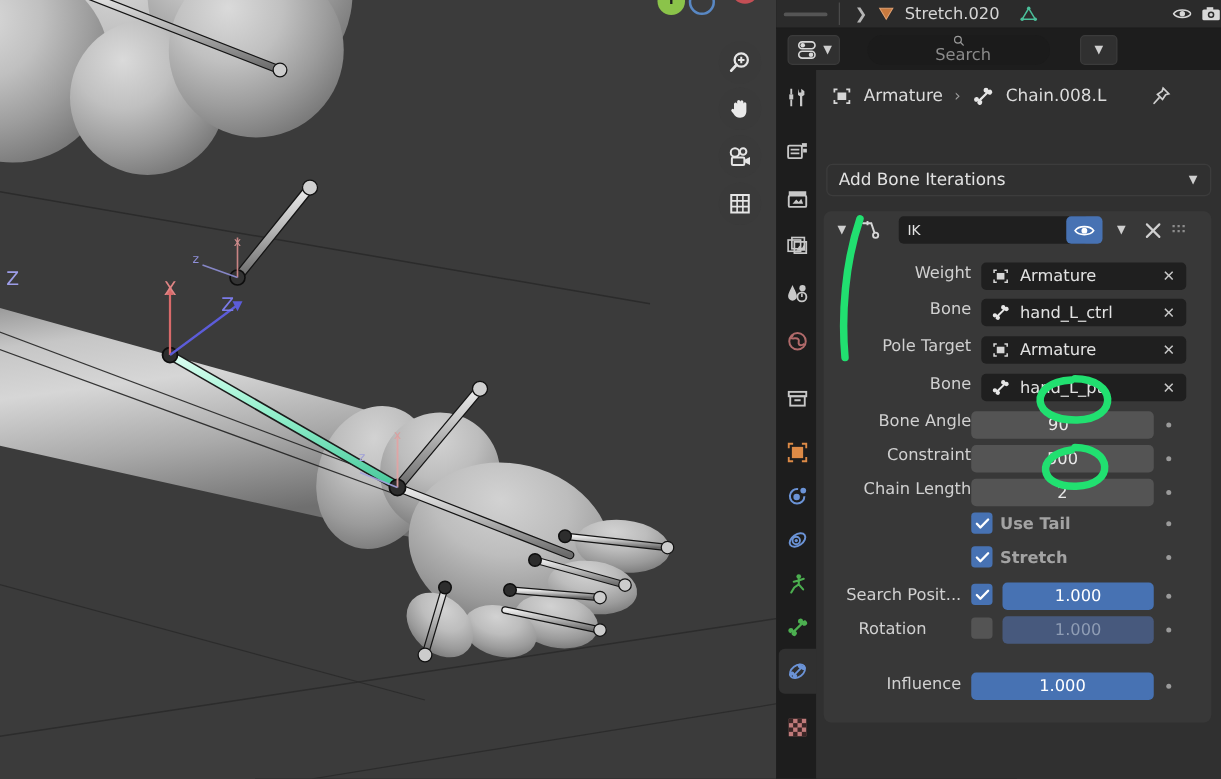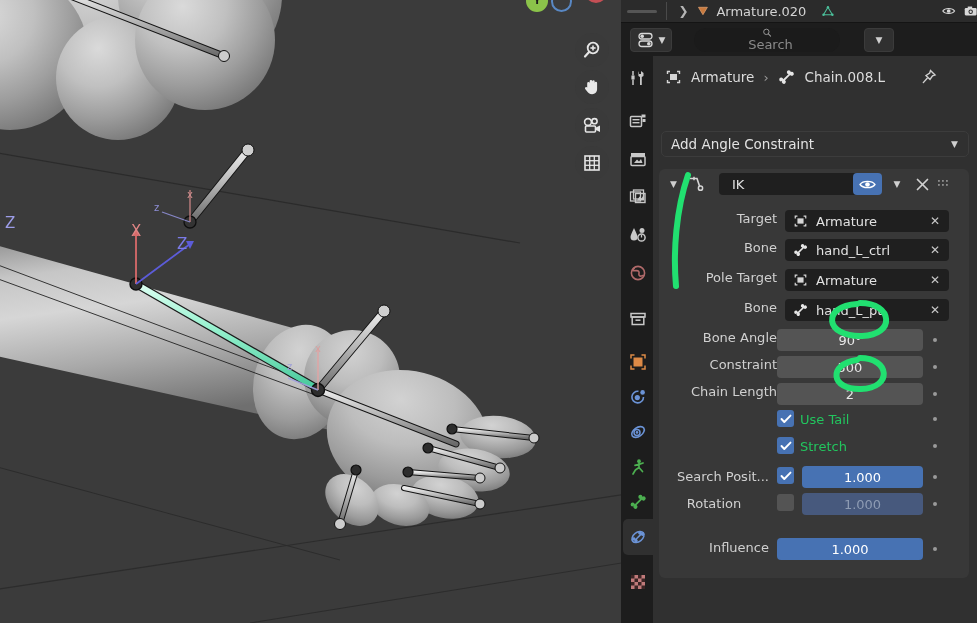--- a/index.html
+++ b/index.html
@@ -55,39 +55,39 @@
   .bc-sep{color:#9a9a9a;font-size:13px;margin:0 9px;}
 
   .wide-drop{position:absolute;left:8px;height:26px;background:#303030;border:1px solid #3c3c3c;
              border-radius:5px;display:flex;align-items:center;box-sizing:border-box;}
   .wide-drop .lbl{color:#e2e2e2;font-size:13.5px;margin-left:9px;}
 
   .panel{position:absolute;left:6px;background:#383838;border-radius:6px;}
   .pnl-hdr{position:absolute;left:0;top:0;height:30px;width:100%;display:flex;align-items:center;}
   .namefield{position:absolute;background:#1f1f1f;border-radius:4px;height:22px;
              display:flex;align-items:center;}
-  .namefield .t{color:#e2e2e2;font-size:13px;margin-left:13px;}
+  .namefield .t{color:#e2e2e2;font-size:11px;margin-left:7px;}
   .rlabel{position:absolute;color:#d0d0d0;font-size:13px;text-align:right;}
   .field-dark{position:absolute;height:22px;background:#1f1f1f;border-radius:4px;
               display:flex;align-items:center;box-sizing:border-box;}
   .field-dark .ft{color:#e2e2e2;font-size:13px;}
   .field-grey{position:absolute;height:22px;background:#545454;border-radius:4px;
               display:flex;align-items:center;justify-content:center;box-sizing:border-box;}
   .field-grey .ft{color:#e8e8e8;font-size:13px;}
   .slider-blue{position:absolute;height:22px;background:#4772b3;border-radius:4px;
                display:flex;align-items:center;justify-content:center;box-sizing:border-box;}
   .slider-blue .ft{color:#ffffff;font-size:13px;}
   .slider-dim{position:absolute;height:22px;background:#47597d;border-radius:4px;
               display:flex;align-items:center;justify-content:center;box-sizing:border-box;}
   .slider-dim .ft{color:#8e9cb4;font-size:13px;}
   .cbx{position:absolute;width:17px;height:17px;border-radius:3px;background:#4772b3;
        display:flex;align-items:center;justify-content:center;box-sizing:border-box;}
   .cbx-off{position:absolute;width:17px;height:17px;border-radius:3px;background:#545454;
        box-sizing:border-box;}
-  .cbxlabel{position:absolute;color:#22c55e;font-size:13px;}
+  .cbxlabel{position:absolute;color:#a3a3a3;font-size:13px;font-weight:bold;}
   .dot{position:absolute;width:4px;height:4px;border-radius:50%;background:#9a9a9a;}
   .xbtn{position:absolute;display:flex;align-items:center;justify-content:center;}
 
   
   #anno{position:absolute;left:0;top:0;width:977px;height:623px;pointer-events:none;}
 </style>
 </head>
 <body>
 
 <div id="app">
@@ -278,21 +278,21 @@
   <div id="right">
 
     <div id="outliner">
       <div class="ol-row">
         <div style="width:40px;height:3px;background:#555;margin-left:6px;border-radius:2px;"></div>
         <div style="width:1px;height:18px;background:#4a4a4a;margin-left:9px;"></div>
         <span style="margin-left:12px;color:#b5b5b5;font-size:12px;">❯</span>
         <svg width="16" height="14" viewBox="0 0 16 14" style="margin-left:8px;">
           <polygon points="2,2 14,2 8,12" fill="#c97a3e" stroke="#e0a070" stroke-width="1"></polygon>
         </svg>
-        <span style="margin-left:8px;color:#d4d4d4;font-size:13px;">Armature.020</span>
+        <span style="margin-left:8px;color:#d4d4d4;font-size:13px;">Stretch.020</span>
         <svg width="16" height="14" viewBox="0 0 16 14" style="margin-left:16px;">
           <polygon points="8,2 14,12 2,12" fill="none" stroke="#4bbf9a" stroke-width="1.4"></polygon>
           <circle cx="8" cy="2" r="1.6" fill="#4bbf9a"></circle>
           <circle cx="14" cy="12" r="1.6" fill="#4bbf9a"></circle>
           <circle cx="2" cy="12" r="1.6" fill="#4bbf9a"></circle>
         </svg>
         <svg width="18" height="14" viewBox="0 0 18 14" style="margin-left:108px;">
           <path d="M1 7 C4 2.5 14 2.5 17 7 C14 11.5 4 11.5 1 7 Z" fill="none" stroke="#d8d8d8" stroke-width="1.4"></path>
           <circle cx="9" cy="7" r="2.5" fill="#d8d8d8"></circle>
         </svg>
@@ -455,21 +455,21 @@
             <path d="M3.0 12.6 a2.0 2.0 0 1 1 2.2 -2.3 L10.5 5.2 a2.0 2.0 0 1 1 2.3 -2.2 a2.0 2.0 0 1 1 -0.6 2.9 L7.0 11.2 a2.0 2.0 0 1 1 -2.9 0.6 Z" fill="#e6e6e6"></path>
           </svg>
           <span class="bc-text" style="margin-left:9px;">Chain.008.L</span>
           <svg width="16" height="16" viewBox="0 0 16 16" style="margin-left:36px;">
             <path d="M9.5 1.5 L14 6 L11.5 6.8 L9 10.5 L5 6.5 L8.7 4 Z" fill="none" stroke="#cfcfcf" stroke-width="1.4"></path>
             <line x1="6.2" y1="9.3" x2="2.3" y2="13.6" stroke="#cfcfcf" stroke-width="1.4" stroke-linecap="round"></line>
           </svg>
         </div>
 
         <div class="wide-drop" style="top:75px;width:308px;">
-          <span class="lbl">Add Angle Constraint</span>
+          <span class="lbl">Add Bone Iterations</span>
           <span style="position:absolute;right:10px;color:#cfcfcf;font-size:9px;">▼</span>
         </div>
 
         <div class="panel" style="top:113px;width:310px;height:409px;">
 
           <div class="pnl-hdr">
             <span style="margin-left:11px;color:#cfcfcf;font-size:9px;">▼</span>
             <svg width="19" height="18" viewBox="0 0 19 18" style="margin-left:11px;">
               <path d="M2.5 3.5 L9 3.5 L11.5 11" fill="none" stroke="#d6d6d6" stroke-width="1.6" stroke-linecap="round"></path>
               <line x1="6" y1="1.8" x2="6" y2="5.2" stroke="#d6d6d6" stroke-width="1.5"></line>
@@ -502,21 +502,21 @@
                     <rect x="5" y="1" width="1.8" height="1.8"></rect>
                   <rect x="9" y="1" width="1.8" height="1.8"></rect>
                   <rect x="1" y="5" width="1.8" height="1.8"></rect>
                     <rect x="5" y="5" width="1.8" height="1.8"></rect>
                   <rect x="9" y="5" width="1.8" height="1.8"></rect>
                 </g>
               </svg>
             </div>
           </div>
 
-          <div class="rlabel" style="left:0px;top:42px;width:118px;">Target</div>
+          <div class="rlabel" style="left:0px;top:42px;width:118px;">Weight</div>
           <div class="field-dark" style="left:126px;top:41px;width:164px;">
             <svg width="15" height="14" viewBox="0 0 17 16" style="margin-left:8px;">
               <rect x="5" y="5" width="7" height="6" fill="#d6d6d6"></rect>
               <path d="M2.5 5 V2.5 H5" fill="none" stroke="#d6d6d6" stroke-width="1.4"></path>
               <path d="M12 2.5 H14.5 V5" fill="none" stroke="#d6d6d6" stroke-width="1.4"></path>
               <path d="M14.5 11 V13.5 H12" fill="none" stroke="#d6d6d6" stroke-width="1.4"></path>
               <path d="M5 13.5 H2.5 V11" fill="none" stroke="#d6d6d6" stroke-width="1.4"></path>
             </svg>
             <span class="ft" style="margin-left:8px;">Armature</span>
             <span style="position:absolute;right:9px;color:#c8c8c8;font-size:12px;">✕</span>

